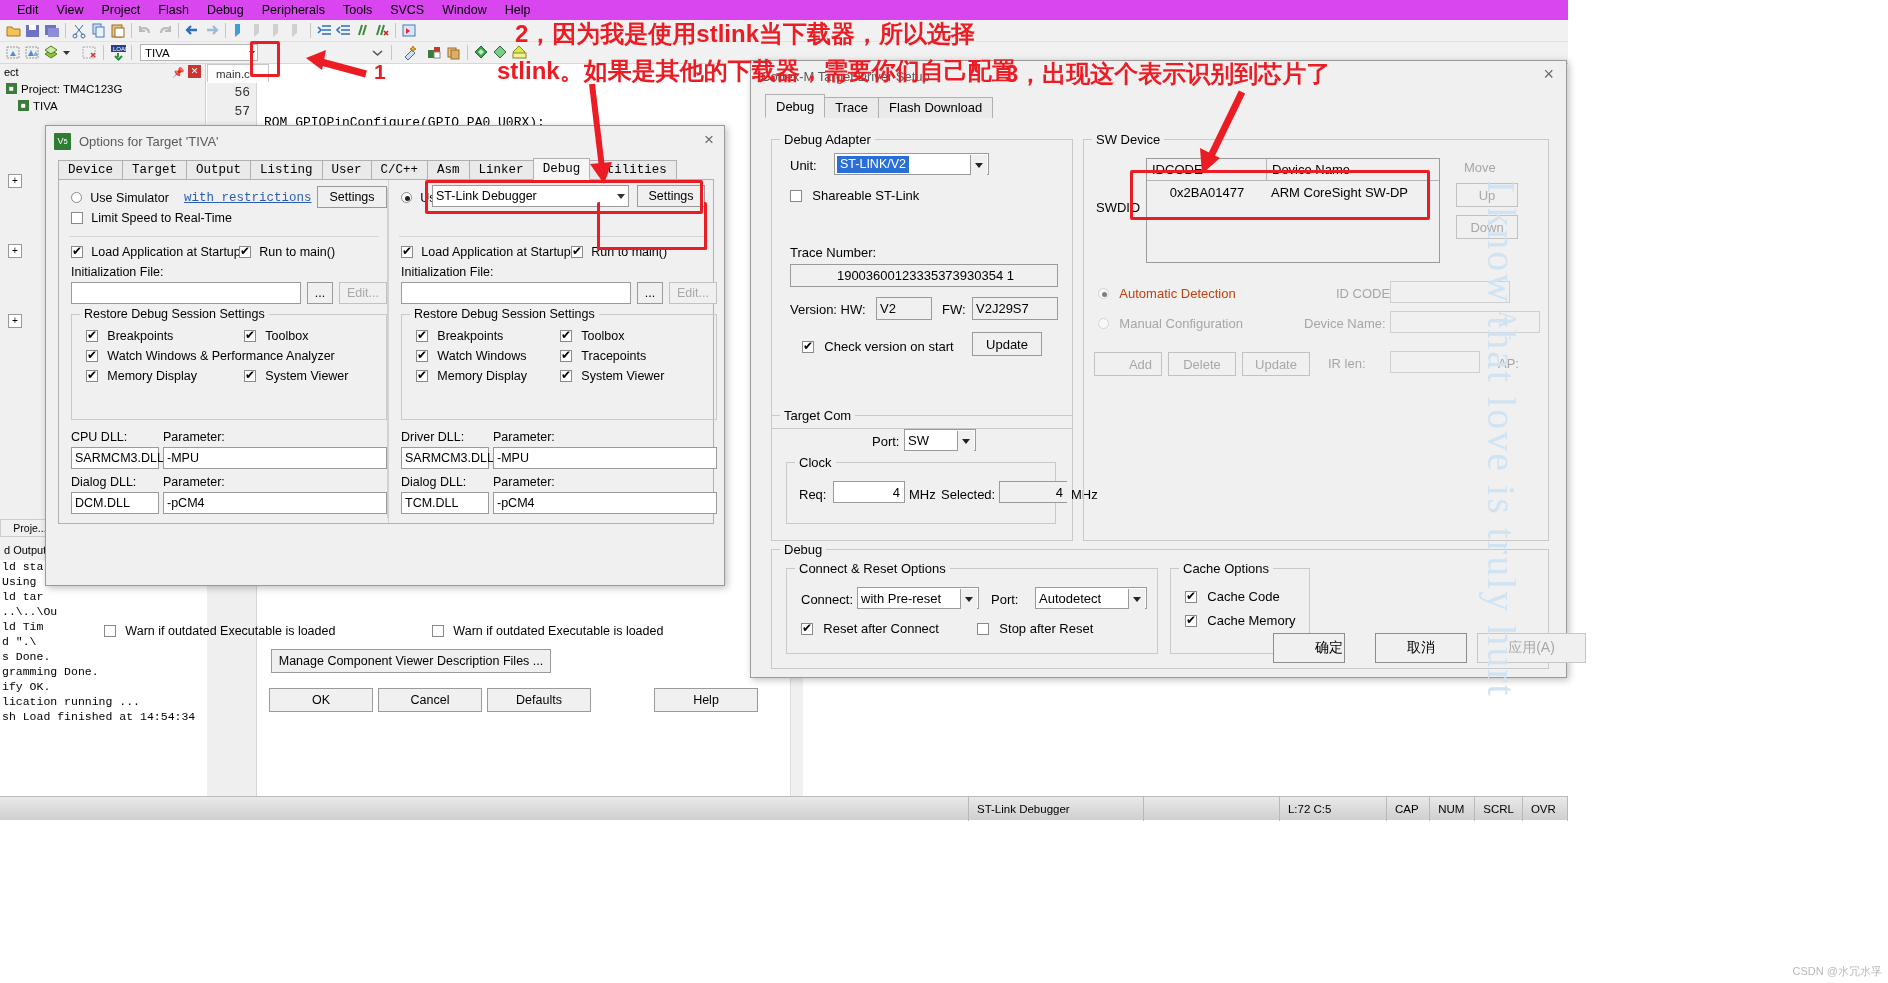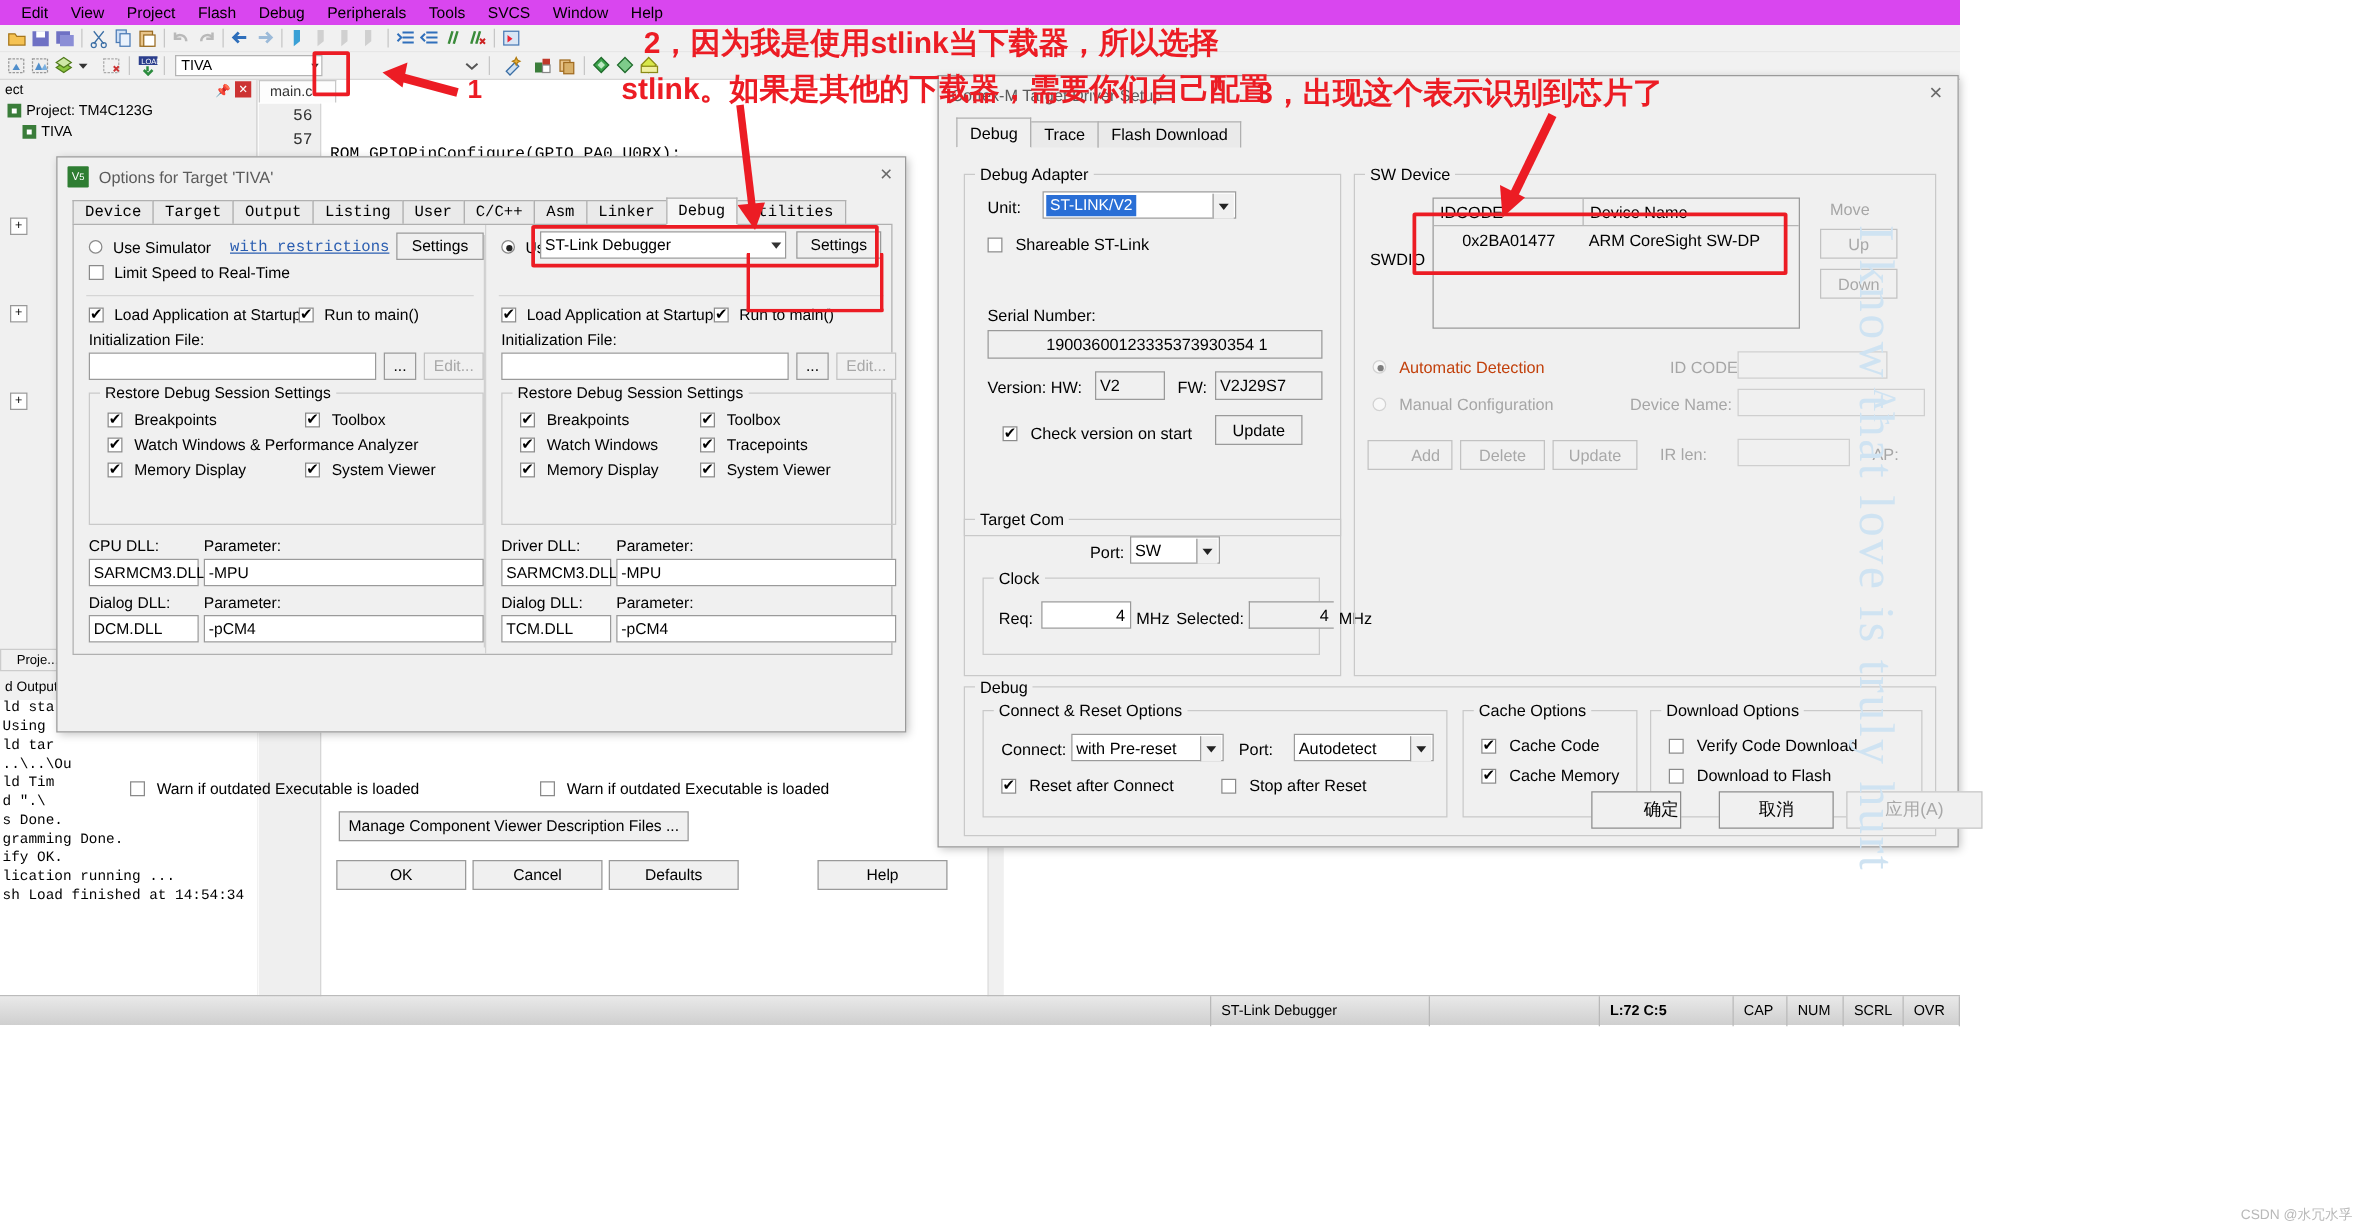--- a/index.html
+++ b/index.html
@@ -379,21 +379,21 @@
   </div>
   <div class="scrollb"></div>
   <div class="scrollthumb"></div>
 
   <div class="statusbar">
     <div class="sb-cell" style="width:1000px;"></div>
     <div class="sb-cell" style="width:180px;">
       <span>ST-Link Debugger</span>
     </div>
     <div class="sb-cell" style="width:140px;"></div>
-    <div class="sb-cell" style="width:110px;font-weight:bold;">
+    <div class="sb-cell" style="width:110px;">
       <span>L:72 C:5</span>
     </div>
     <div class="sb-cell" style="width:44px;">
       <span>CAP</span>
     </div>
     <div class="sb-cell" style="width:46px;">
       <span>NUM</span>
     </div>
     <div class="sb-cell" style="width:48px;">
       <span>SCRL</span>
@@ -630,21 +630,21 @@
       <div class="tfield" style="position:absolute;left:62px;top:13px;width:155px;height:22px;padding:0;">
         <span class="sel-blue" style="padding:1px 3px 2px 3px;margin-left:2px;">ST-LINK/V2</span>
         <span style="position:absolute;right:1px;top:1px;width:17px;height:20px;background:#f0f0f0;border-left:1px solid #9a9a9a;">
           <span style="position:absolute;left:4px;top:8px;width:0;height:0;border-left:4px solid transparent;border-right:4px solid transparent;border-top:5px solid #222;"></span>
         </span>
       </div>
       <div style="position:absolute;left:18px;top:48px;">
         <span class="cbx"></span>
         <span class="lbl" style="margin-left:7px;font-size:13px;">Shareable ST-Link</span>
       </div>
-      <span class="lbl" style="position:absolute;left:18px;top:105px;font-size:13px;">Serial Number:</span>
+      <span class="lbl" style="position:absolute;left:18px;top:105px;font-size:13px;">Trace Number:</span>
       <div class="tfield ro" style="position:absolute;left:18px;top:124px;width:268px;height:23px;justify-content:center;">
         <span style="font-size:13px;">19003600123335373930354 1</span>
       </div>
       <span class="lbl" style="position:absolute;left:18px;top:162px;font-size:13px;">Version: HW:</span>
       <div class="tfield ro" style="position:absolute;left:104px;top:157px;width:56px;height:23px;">
         <span style="font-size:13px;">V2</span>
       </div>
       <span class="lbl" style="position:absolute;left:170px;top:162px;font-size:13px;">FW:</span>
       <div class="tfield ro" style="position:absolute;left:200px;top:157px;width:86px;height:23px;">
         <span style="font-size:13px;">V2J29S7</span>
@@ -774,31 +774,20 @@
         <div style="position:absolute;left:14px;top:20px;">
           <span class="cbx on"></span>
           <span class="lbl" style="margin-left:7px;font-size:13px;">Cache Code</span>
         </div>
         <div style="position:absolute;left:14px;top:44px;">
           <span class="cbx on"></span>
           <span class="lbl" style="margin-left:7px;font-size:13px;">Cache Memory</span>
         </div>
       </div>
 
-      <div class="grp" style="left:548px;top:18px;width:218px;height:86px;">
-        <span class="glbl" style="font-size:13px;">Download Options</span>
-        <div style="position:absolute;left:14px;top:20px;">
-          <span class="cbx"></span>
-          <span class="lbl" style="margin-left:7px;font-size:13px;">Verify Code Download</span>
-        </div>
-        <div style="position:absolute;left:14px;top:44px;">
-          <span class="cbx"></span>
-          <span class="lbl" style="margin-left:7px;font-size:13px;">Download to Flash</span>
-        </div>
-      </div>
     </div>
   </div>
 
   <div class="okbtn" style="left:522px;top:572px;width:72px;height:30px;padding-left:40px;">
     <span>确定</span>
   </div>
   <div class="okbtn" style="left:624px;top:572px;width:92px;height:30px;">
     <span>取消</span>
   </div>
   <div class="okbtn dis" style="left:726px;top:572px;width:109px;height:30px;">

